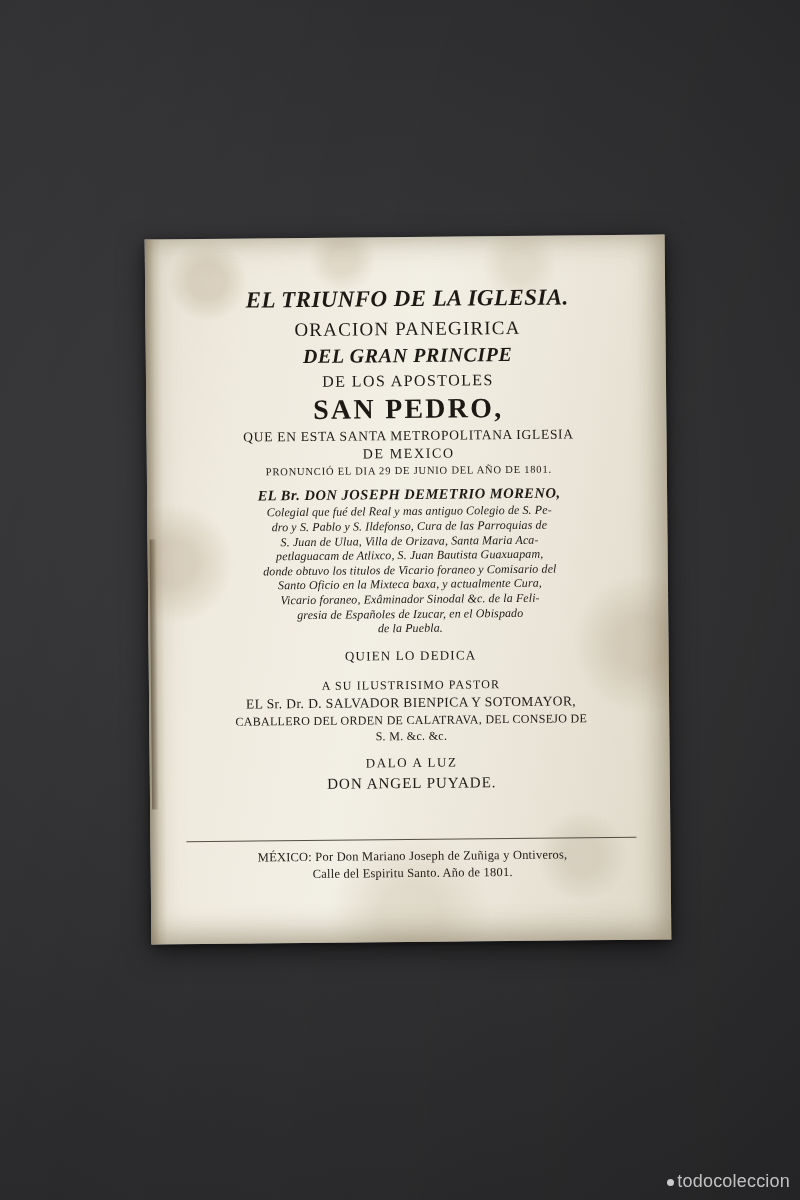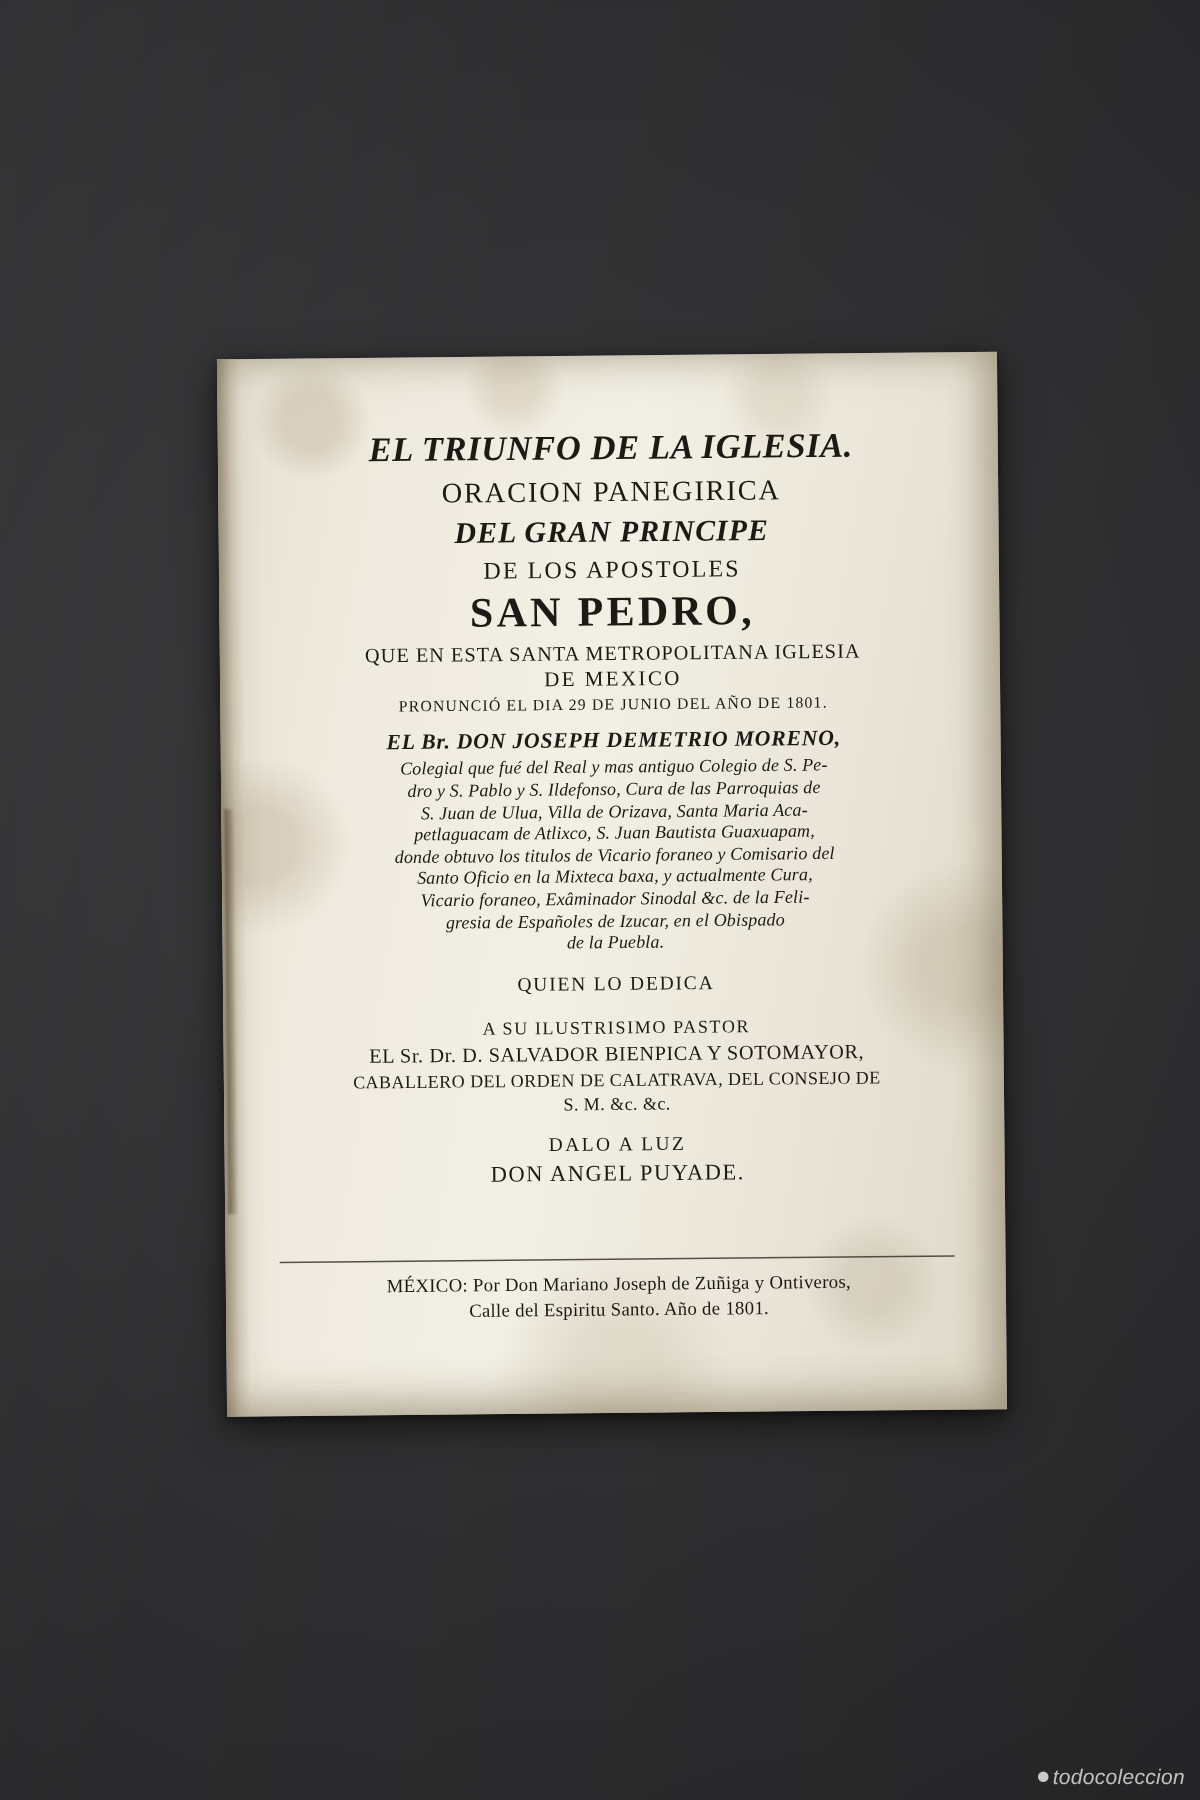--- a/index.html
+++ b/index.html
@@ -204,24 +204,23 @@
   .t-imp1 { font-size: 12.5px; letter-spacing: 0.2px; }
   .t-imp2 { font-size: 12.5px; letter-spacing: 0.2px; margin-top: 2px; }
 
   
   .watermark {
     position: absolute;
     right: 10px;
     bottom: 8px;
     color: #cfcfcf;
     font-family: "Liberation Sans", sans-serif;
-    font-size: 14px;
+    font-size: 18px;
     letter-spacing: 0.2px;
     opacity: 0.92;
-    font-style: italic;
   }
   .watermark .mark-dot {
     display: inline-block;
     width: 7px; height: 7px;
     border-radius: 50%;
     background: #d8d8d8;
     margin-right: 3px;
     vertical-align: 1px;
   }
 </style>

